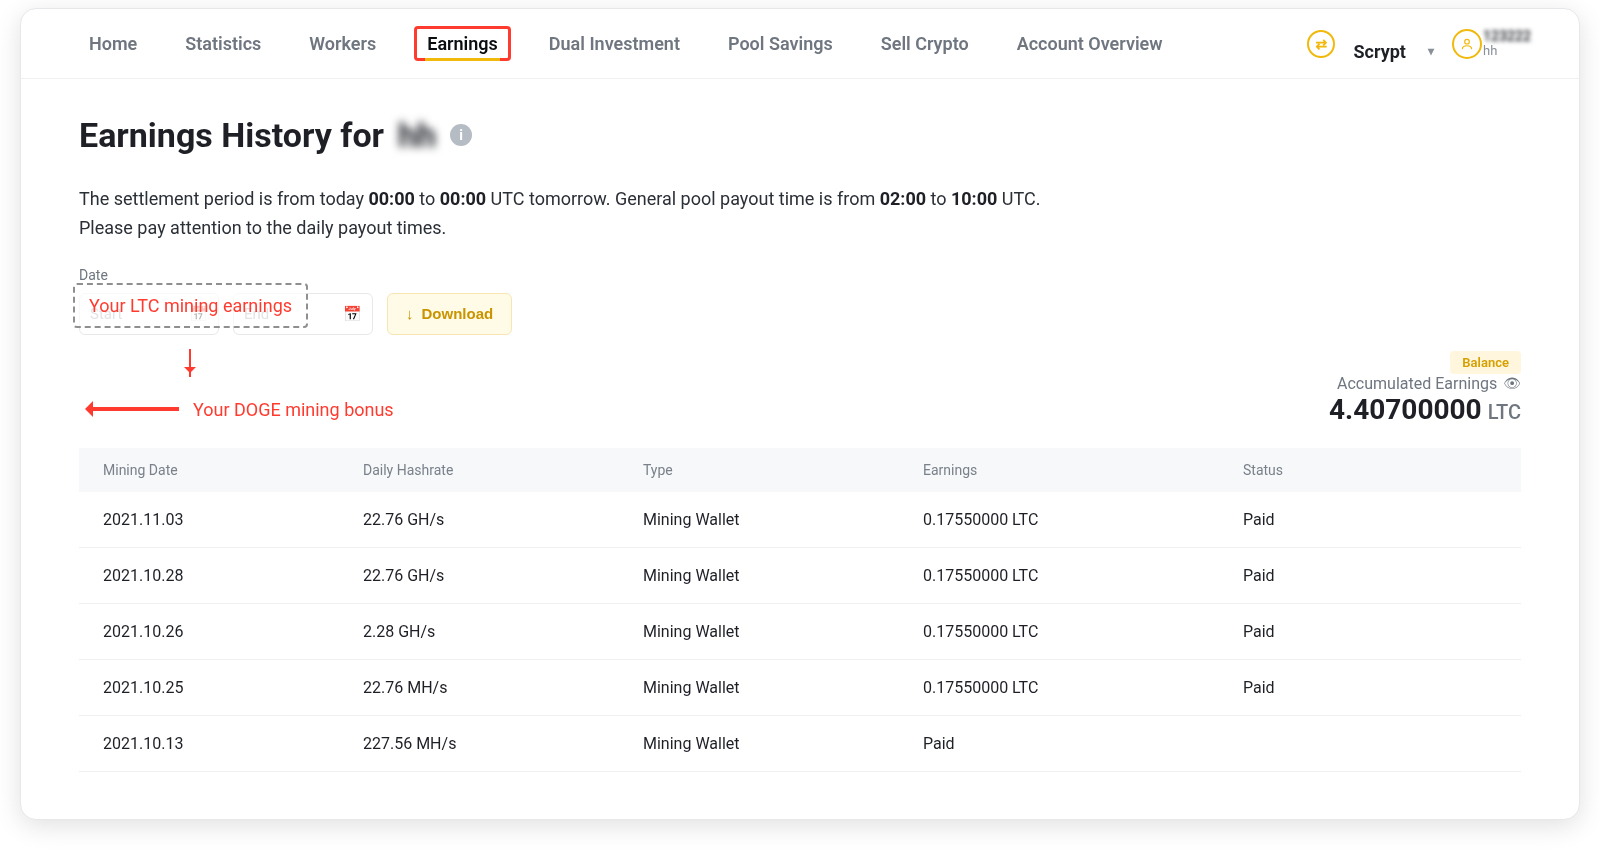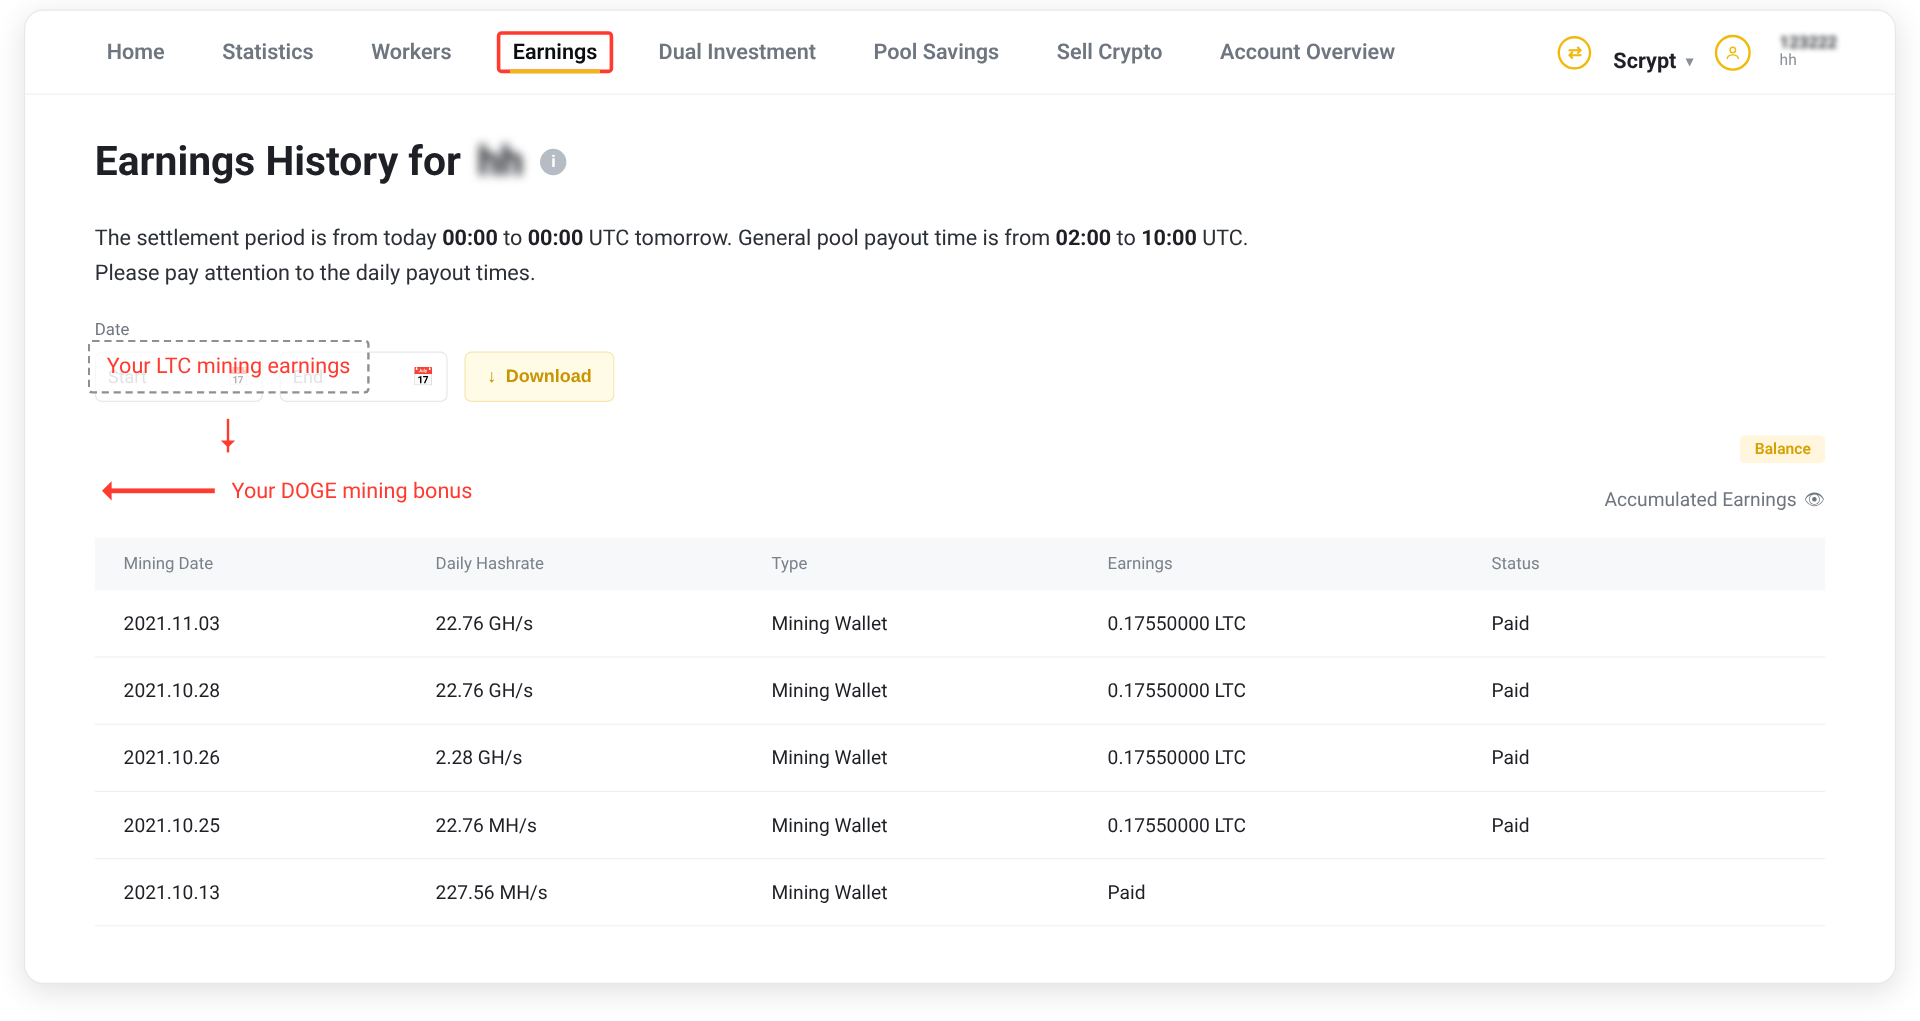--- a/index.html
+++ b/index.html
@@ -66,24 +66,24 @@
   .circle-icon {
     width: 28px; height: 28px;
     border: 2px solid #f0b90b;
     border-radius: 50%;
     display: inline-flex;
     align-items: center; justify-content: center;
     color: #f0b90b;
     font-weight: 700;
     font-size: 14px;
   }
-  .algo-select { display: flex; align-items: center; gap: 8px; font-weight: 700; font-size: 18px; color: #1e2026; cursor: pointer; margin-top: 15px;}
+  .algo-select { display: flex; align-items: center; gap: 22px; font-weight: 700; font-size: 18px; color: #1e2026; cursor: pointer; margin-top: 15px;}
   .algo-select .caret { color:#8a9099; font-size:12px;}
   .user-avatar { width: 30px; height: 30px; border: 2px solid #f0b90b; border-radius: 50%; display:inline-flex; align-items:center; justify-content:center; color:#f0b90b;}
-  .user-block { display:flex; align-items:center; gap:24px;}
+  .user-block { display:flex; align-items:center; gap:1px;}
   .user-text { display:flex; flex-direction:column; line-height:1.1;}
   .user-id { color:#1e2026; font-weight:600; font-size:14px; filter: blur(2px);}
   .user-sub { color:#8a9099; font-size:13px;}
   .content { padding: 36px 58px 0 58px; }
   .page-title { font-size: 34px; font-weight: 700; color:#1e2026; display:flex; align-items:center; gap:14px; }
   .page-title .blur { filter: blur(4px); }
   .info-dot { width: 22px; height:22px; border-radius:50%; background:#b6bcc4; color:#fff; font-size:14px; display:inline-flex; align-items:center; justify-content:center; }
   .desc { margin-top: 30px; font-size: 18px; color:#2b2f36; line-height:1.6; max-width:1150px;}
   .desc b { font-weight:700; color:#1e2026;}
   .date-label { margin-top: 24px; font-size:14px; color:#6f7680; }
@@ -130,21 +130,21 @@
     display:flex; align-items:center; gap:14px; margin-left:10px;
   }
   .arrow-line { width:90px; height:4px; background:#ff3b30; position:relative;}
   .arrow-line::before {
     content:""; position:absolute; left:-12px; top:-6px;
     border:8px solid transparent; border-right-color:#ff3b30;
   }
   .arrow-text { color:#ff3b30; font-size:18px; }
   .right-stats {
     position:absolute; right:0; bottom:-6px;
-    display:flex; flex-direction:column; align-items:flex-end; gap:21px;
+    display:flex; flex-direction:column; align-items:flex-end; gap:0;
   }
   .balance-badge {
     background:#fff6dd; color:#d5a000; font-weight:600; font-size:13px;
     padding:4px 12px; border-radius:4px;
   }
   .accum-label { color:#6f7680; font-size:16px; display:flex; align-items:center; gap:6px;}
   .eye { font-size:14px; color:#6f7680;}
   .accum-value { font-size:28px; font-weight:700; color:#1e2026;}
   .accum-value .unit { font-size:20px; font-weight:500; color:#6f7680; margin-left:6px;}
   .table { margin-top: 28px; width: 100%; }
@@ -237,20 +237,23 @@
         <div class="arrow-line"></div>
         <span class="arrow-text">Your DOGE mining bonus</span>
       </div>
 
       <div class="right-stats">
         <span class="balance-badge">Balance</span>
         <div class="accum-label">
           <span>Accumulated Earnings</span>
           <span class="eye">👁</span>
         </div>
+        <div class="accum-value">
+          <span>4.40700000</span><span class="unit">LTC</span>
+        </div>
       </div>
     </div>
 
     <div class="table">
       <div class="thead">
         <span>Mining Date</span>
         <span>Daily Hashrate</span>
         <span>Type</span>
         <span>Earnings</span>
         <span>Status</span>

